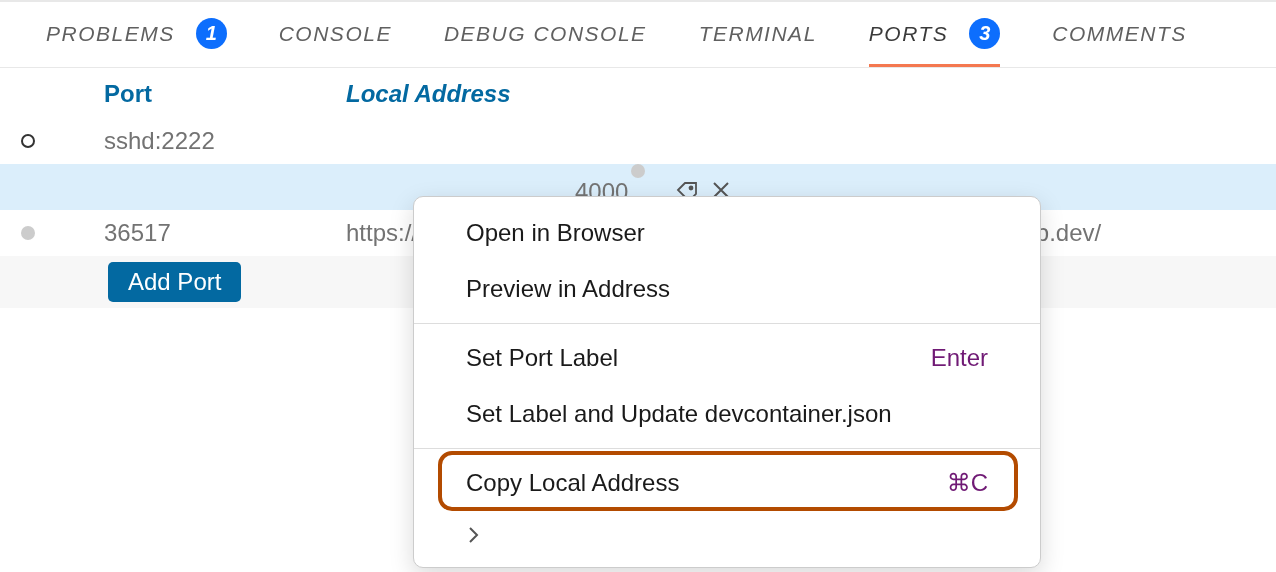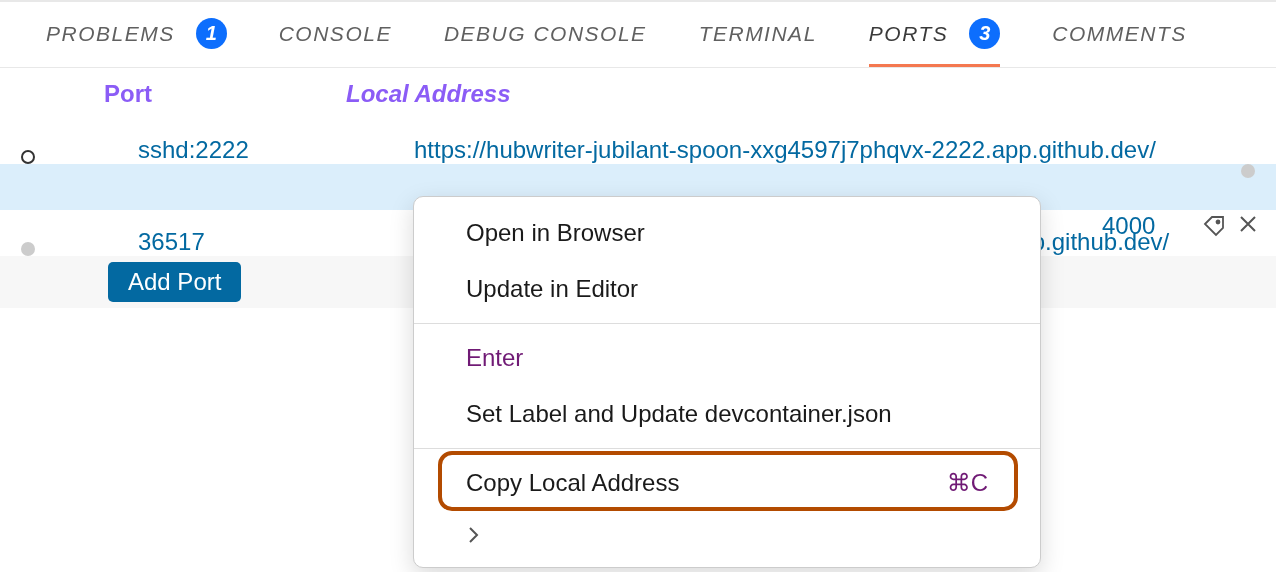--- a/index.html
+++ b/index.html
@@ -58,32 +58,31 @@
   justify-content: center;
   font-size: 20px;
   letter-spacing: 0;
   font-weight: 600;
 }
 .headers {
   display: flex;
   padding: 12px 0 10px 104px;
   font-size: 24px;
   font-weight: 700;
-  color: #8b5cf6;
+  color: #0369a1;
 }
 .hdr-port { width: 242px; }
 .hdr-addr { flex: 1; font-style: italic; }
 .row {
   display: flex;
-  align-items: flex-end;
+  align-items: center;
   height: 46px;
   font-size: 24px;
-  color: #0369a1;
-  position: relative;
-  gap: 34px;
+  color: #737373;
+  position: relative;
 }
 .row.selected { background: #dbeefb; flex-direction: column; }
 .indicator {
   width: 56px;
   display: flex;
   justify-content: center;
   align-items: center;
 }
 .circle-outline {
   width: 14px;
@@ -215,21 +214,20 @@
   <div class="hdr-addr">Local Address</div>
 </div>
 
 <div class="row">
   <div class="indicator">
       <div class="circle-outline"></div>
     </div>
   <div class="port-col">
       <span>sshd:2222</span>
     </div>
-  <div class="addr-col"><span>https://hubwriter-jubilant-spoon-xxg4597j7phqvx-2222.app.github.dev/</span></div>
 </div>
 
 <div class="row selected">
   <div class="indicator">
       <div class="circle-filled"></div>
     </div>
   <div class="port-col">
     <span>4000</span>
     <div class="port-actions">
       <span>
@@ -285,24 +283,25 @@
 
 <div class="addport-row">
   <button class="addport-btn">Add Port</button>
 </div>
 
 <div class="ctx-menu">
   <div class="ctx-item">
     <span>Open in Browser</span>
   </div>
   <div class="ctx-item">
-    <span>Update in Editor</span>
+    <span>Preview in Address</span>
   </div>
   <div class="ctx-sep"></div>
   <div class="ctx-item">
+    <span>Set Port Label</span>
     <span class="kbd">Enter</span>
   </div>
   <div class="ctx-item">
     <span>Set Label and Update devcontainer.json</span>
   </div>
   <div class="ctx-sep"></div>
   <div class="ctx-item">
     <span>Copy Local Address</span>
     <span class="kbd">⌘C</span>
   </div>

